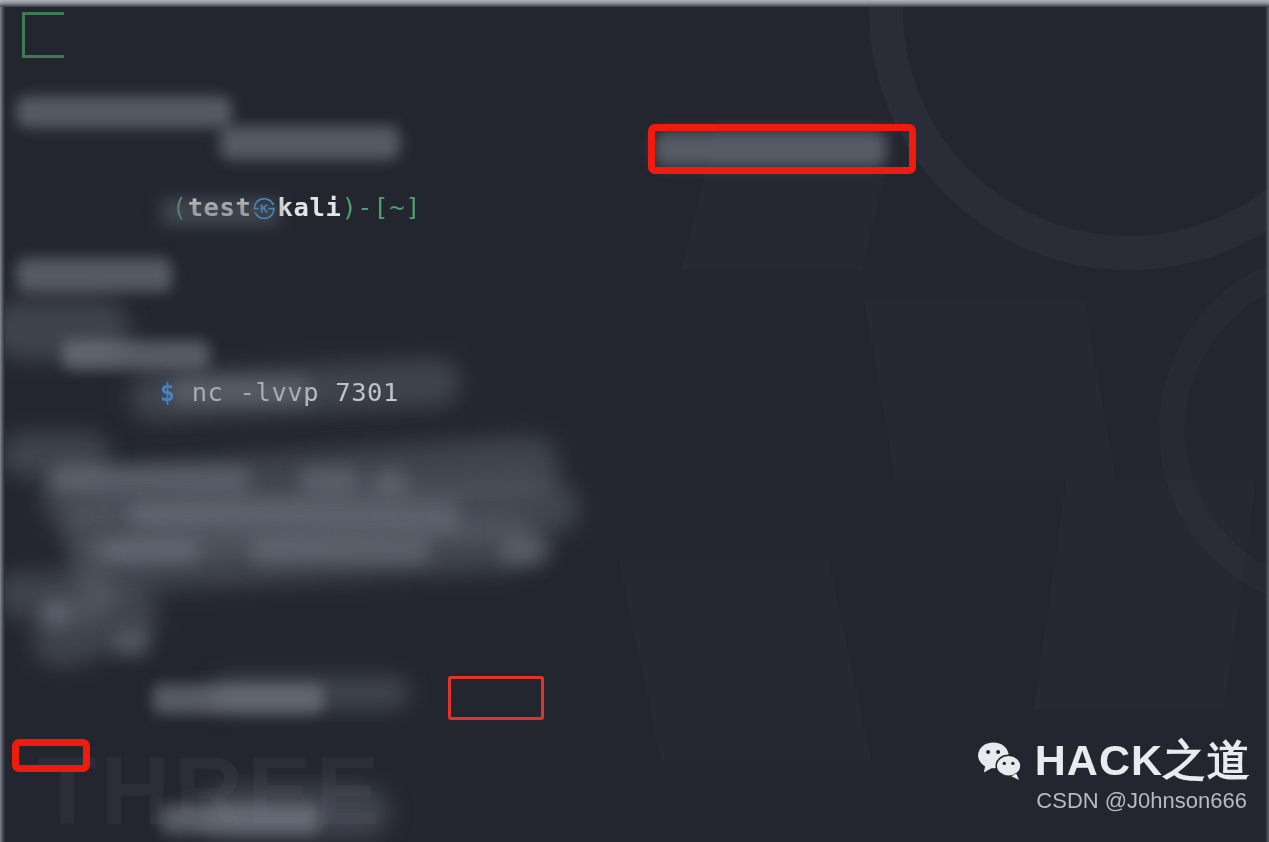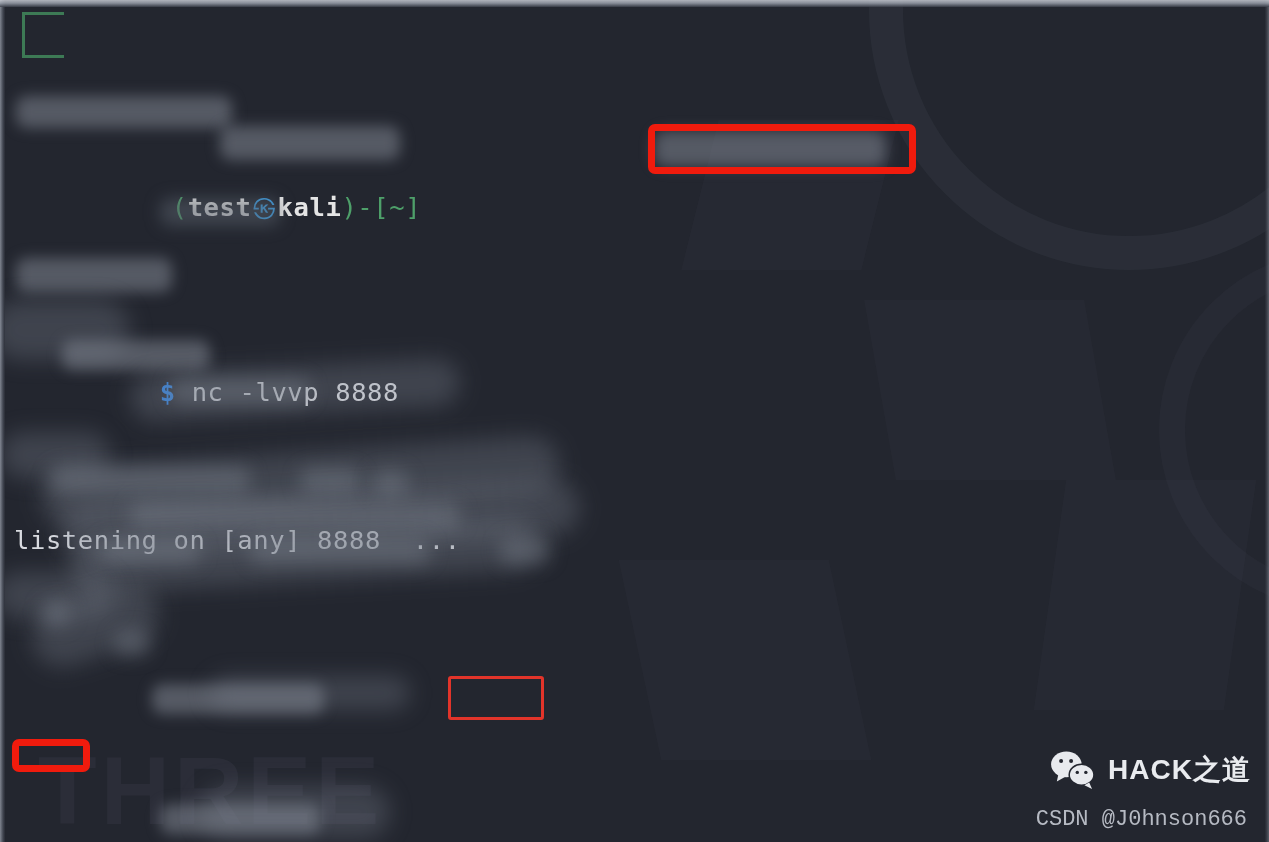--- a/index.html
+++ b/index.html
@@ -138,29 +138,29 @@
   
   .wm {
     position: absolute;
     right: 18px; bottom: 52px;
     display: flex; align-items: center; gap: 12px;
     z-index: 25;
   }
   .wm-logo { width: 46px; height: 40px; position: relative; }
   .wm-text {
     font-family: "Liberation Sans", sans-serif;
-    font-size: 28px;
+    font-size: 43px;
     font-weight: 600;
     color: #e9ebef;
     letter-spacing: 1px;
   }
   .wm-csdn {
     position: absolute;
-    right: 22px; bottom: 10px;
-    font-family: Liberation Mono, monospace;
+    right: 22px; bottom: 28px;
+    font-family: Liberation Sans, sans-serif;
     font-size: 22px;
     color: #b6bac3;
     z-index: 25;
   }
 </style>
 </head>
 <body>
 
 <div id="screen">
 
@@ -180,25 +180,24 @@
 
   <div class="term">
 
     
     <div class="line" style="padding-left:62px;">
       <span class="c-green">(</span><span class="c-blue">test</span><span class="c-cyan">㉿</span><span class="c-blue">kali</span><span class="c-green">)-</span><span class="c-green">[~]</span>
     </div>
 
     
     <div class="line" style="padding-left:50px;">
-      <span class="c-dollar">$</span><span> </span><span>nc -lvvp 8888</span>
+      <span class="c-dollar">$</span><span> </span><span>nc -lvvp 7301</span>
     </div>
 
     
-    <div class="line">listening on [any] 8888  ...</div>
 
     
 
     
     
 
     
     
 
     

